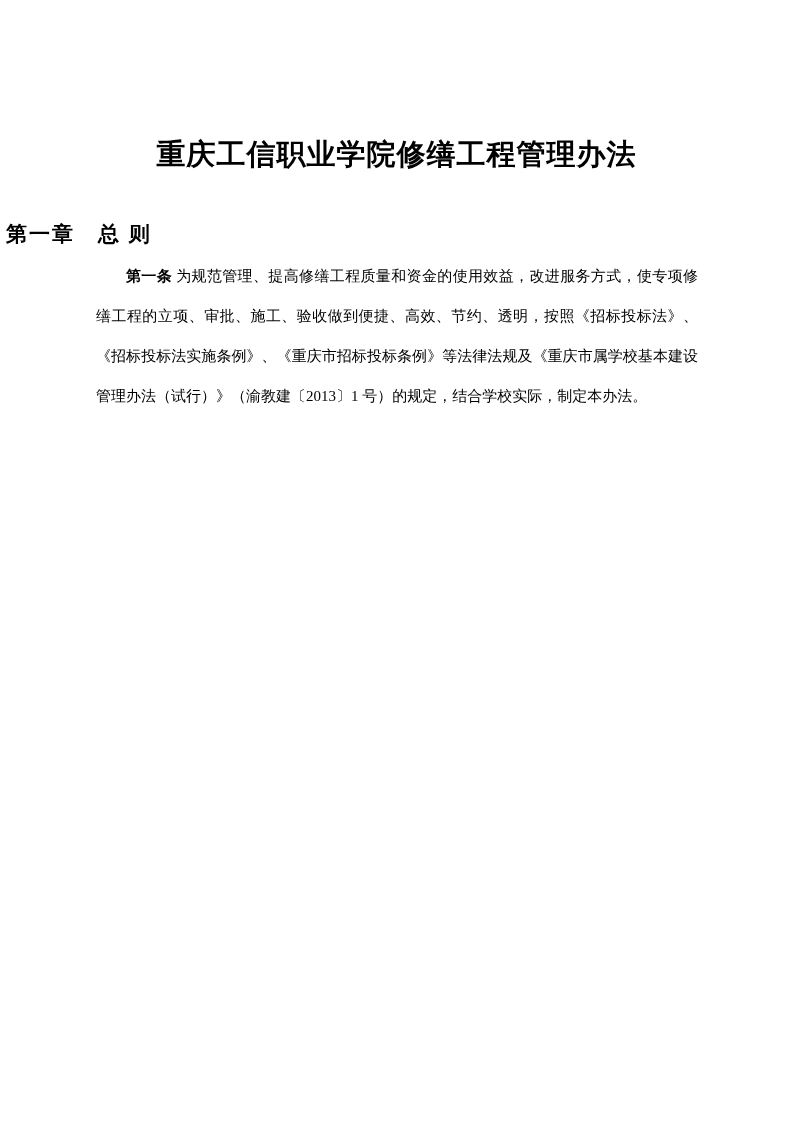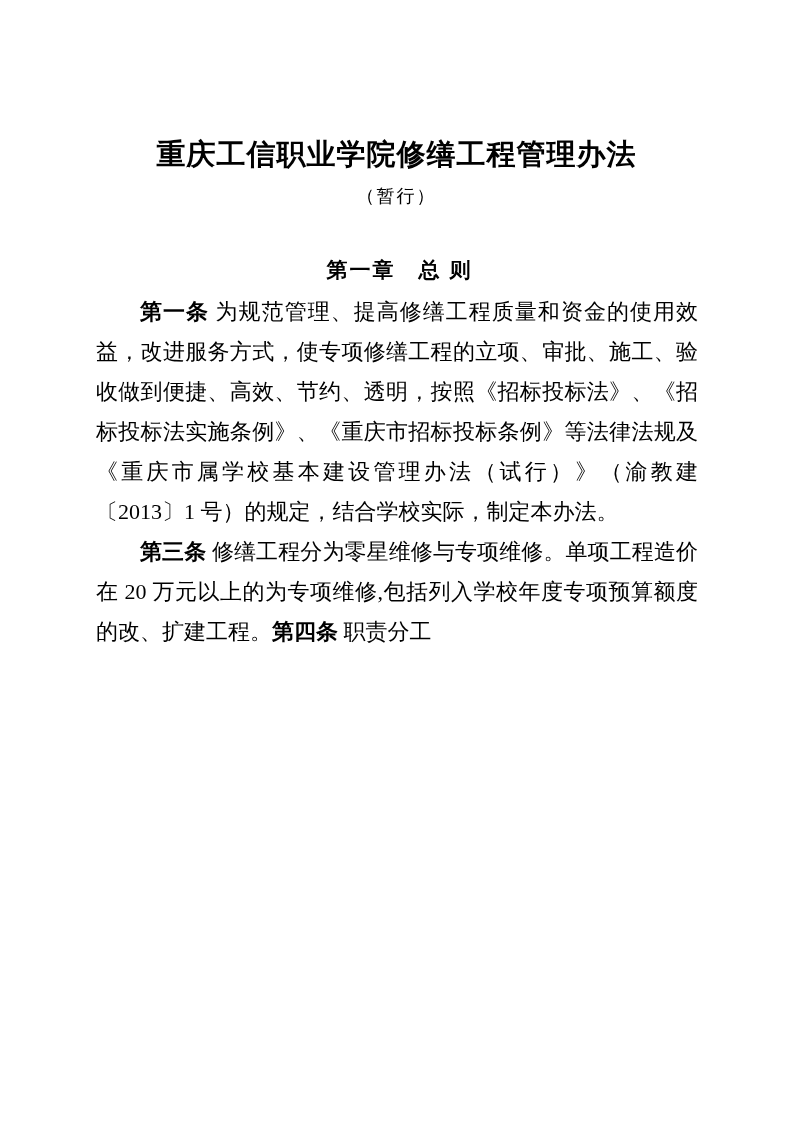--- a/index.html
+++ b/index.html
@@ -22,31 +22,31 @@
   }
   .doc-subtitle {
     margin-top: 12px;
     text-align: center;
     font-size: 18px;
     line-height: 24px;
     letter-spacing: 2px;
   }
   .chapter-heading {
     margin-top: 48px;
-    text-align: center;
+    text-align: left;
     font-size: 21px;
     line-height: 28px;
     font-weight: bold;
     font-family: "Liberation Sans", sans-serif;
     letter-spacing: 2px;
     padding-left: 6px;
   }
   .doc-body {
     margin: 8px 95px 0 96px;
-    font-size: 22px;
+    font-size: 15px;
     line-height: 40px;
     text-align: justify;
   }
   .doc-body p.para {
     margin: 0;
     text-indent: 2em;
   }
   .run.bold {
     font-weight: bold;
     font-family: "Liberation Sans", sans-serif;
@@ -58,20 +58,18 @@
     font-size: 17px;
     line-height: 26px;
     letter-spacing: 5px;
   }
 </style>
 </head>
 <body>
 
 <div class="page">
   <div class="doc-title">重庆工信职业学院修缮工程管理办法</div>
-  <div class="doc-subtitle">（暂行）</div>
   <div class="chapter-heading">第一章　总 则</div>
   <div class="doc-body">
       <p class="para indent"><span class="run bold">第一条</span><span class="run"> 为规范管理、提高修缮工程质量和资金的使用效益，改进服务方式，使专项修缮工程的立项、审批、施工、验收做到便捷、高效、节约、透明，按照《招标投标法》、《招标投标法实施条例》、《重庆市招标投标条例》等法律法规及《重庆市属学校基本建设管理办法（试行）》（渝教建〔2013〕1 号）的规定，结合学校实际，制定本办法。</span></p>
-      <p class="para indent"><span class="run bold">第三条</span><span class="run"> 修缮工程分为零星维修与专项维修。单项工程造价在 20 万元以上的为专项维修,包括列入学校年度专项预算额度的改、扩建工程。</span><span class="run bold">第四条</span><span class="run"> 职责分工</span></p>
     </div>
   <div class="page-footer">－ 2 －</div>
 </div>
 
 </body></html>

